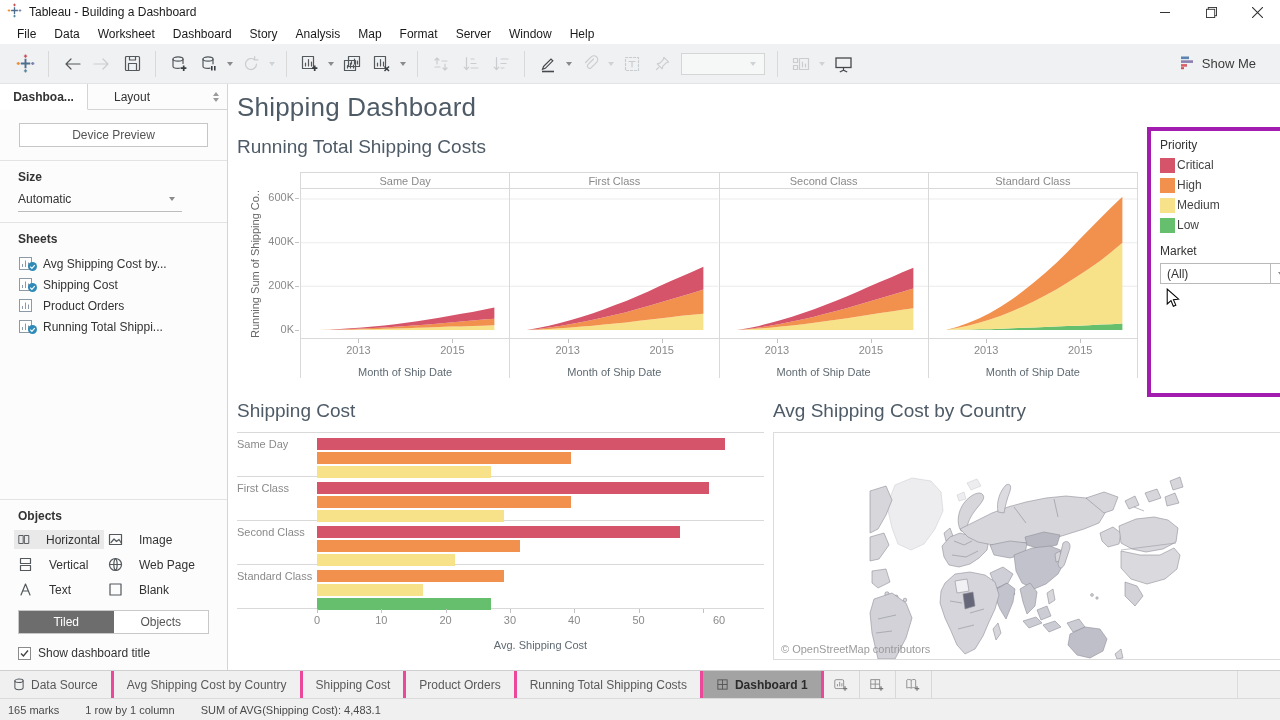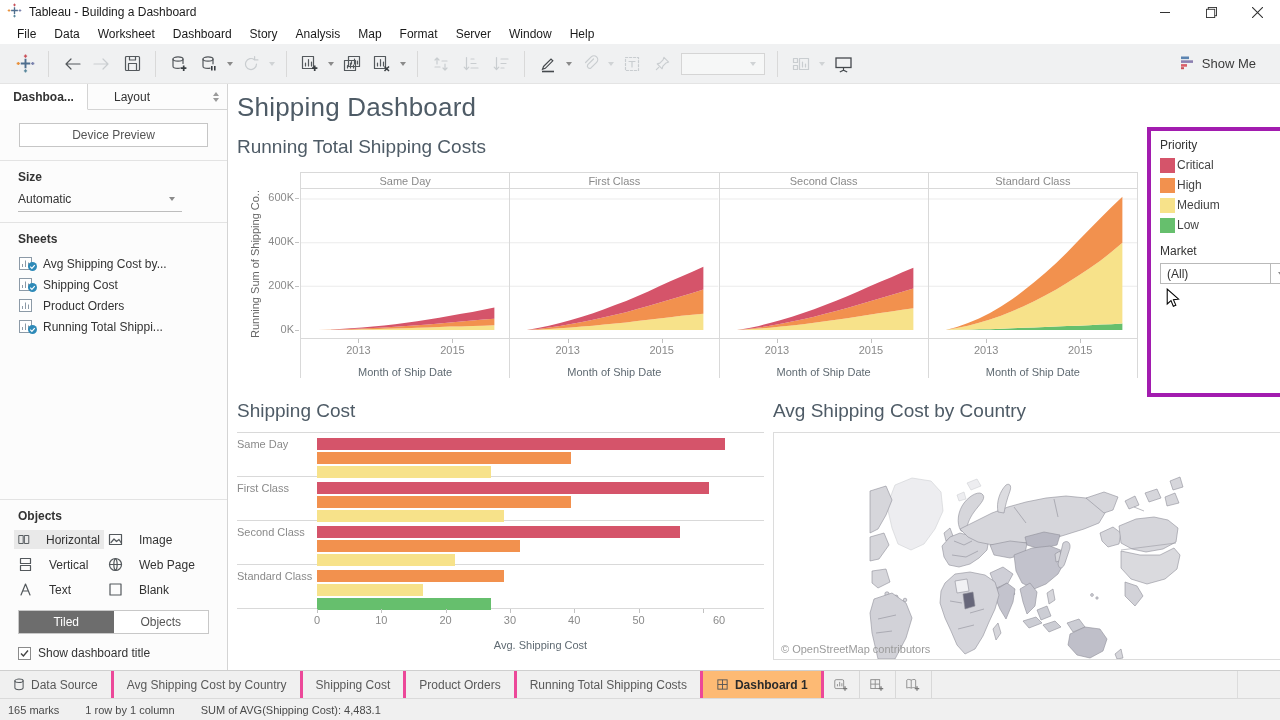--- a/index.html
+++ b/index.html
@@ -103,21 +103,21 @@
   .bar-axis .tm { position:absolute; top:0; width:1px; height:4px; background:#c2c2c2; }
   .bar-xlabel { margin-left:80px; text-align:center; font-size:11px; color:#5f6a72; margin-top:4px; }
 
   
   .map-panel { position:absolute; left:545px; top:348px; width:530px; height:228px; border:1px solid #dcdcdc; background:#fff; overflow:hidden; }
   .map-attrib { position:absolute; left:7px; bottom:4px; font-size:11px; color:#9b9b9b; }
 
   
   .tabbar { position:absolute; bottom:22px; left:0; right:0; height:28px; background:#f0f0f0; border-top:1px solid #cfcfcf; display:flex; align-items:stretch; }
   .sheet-tab { display:flex; align-items:center; gap:6px; padding:0 13px; font-size:12px; color:#595959; border-right:3px solid #ec4899; white-space:nowrap; }
-  .sheet-tab.active { background:#fdba74; color:#2b2b2b; font-weight:bold; }
+  .sheet-tab.active { background:#a3a3a3; color:#2b2b2b; font-weight:bold; }
   .newtab-btn { width:36px; display:flex; align-items:center; justify-content:center; border-right:1px solid #d8d8d8; }
   .tab-divider { position:absolute; right:42px; top:0; bottom:0; width:1px; background:#dcdcdc; }
   .statusbar { position:absolute; bottom:0; left:0; right:0; height:22px; background:#f0f0f0; border-top:1px solid #dadada; display:flex; align-items:center; font-size:11px; color:#4a4a4a; padding-left:8px; gap:26px; }
 </style>
 </head>
 <body>
 
 <div class="window">
 
   <div class="titlebar">

